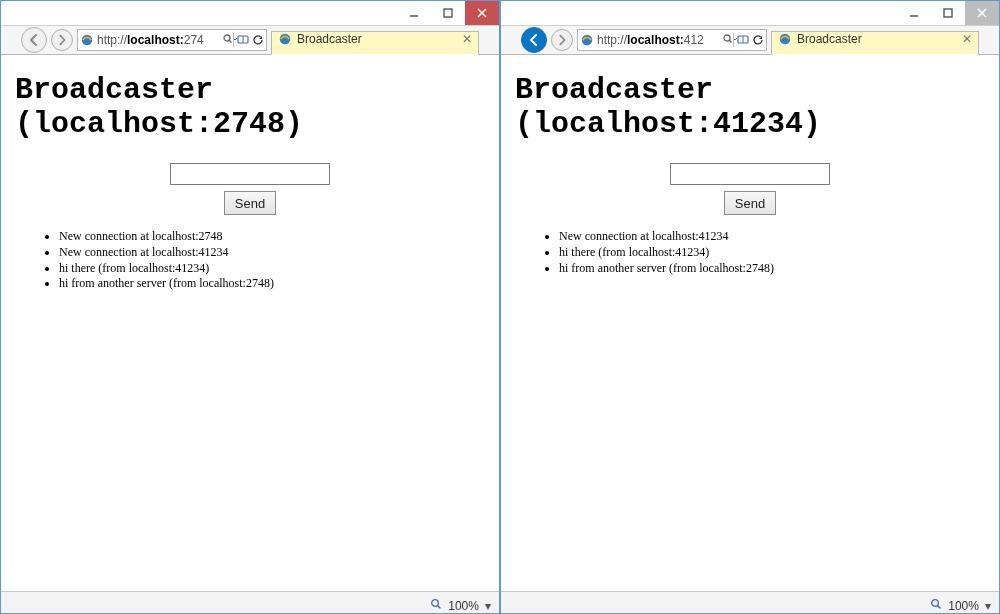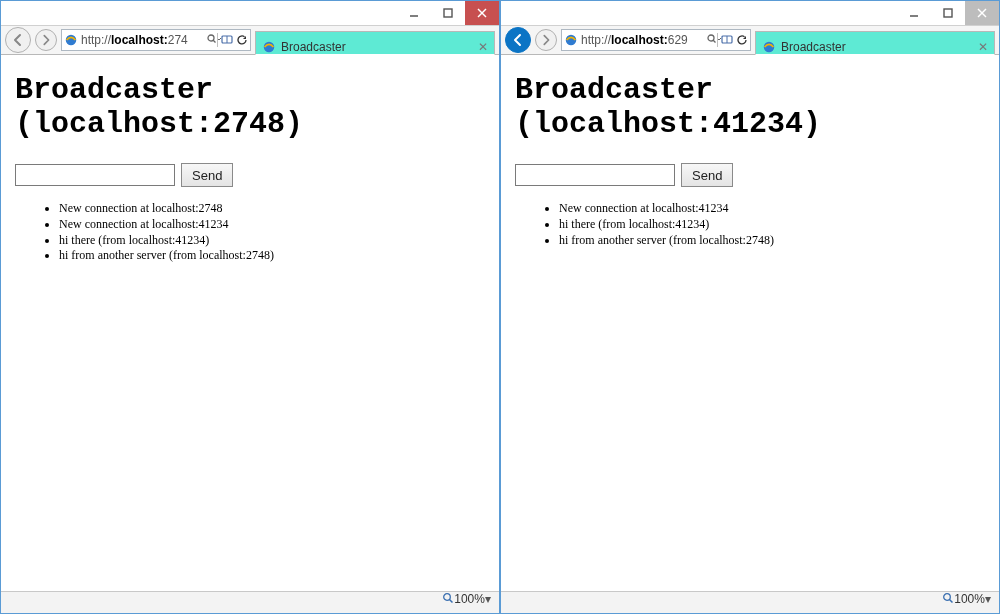--- a/index.html
+++ b/index.html
@@ -43,21 +43,21 @@
   .titlebar .sysbtn.close {
     background: #c75050;
     color: #fff;
   }
   .titlebar .sysbtn.close.dim { background:#bdbdbd; color:#fff; }
   
   .navrow {
     height: 30px;
     display: flex;
     align-items: center;
-    padding: 0 4px;
+    padding: 0 20px;
     gap: 4px;
     background: #f5f5f5;
     border-top: 1px solid #d0d0d0;
     border-bottom: 1px solid #b8b8b8;
   }
   .navbtn {
     width: 26px; height:26px;
     border:1px solid #b0b0b0;
     border-radius: 50%;
     background:#f0f0f0;
@@ -87,23 +87,23 @@
   .addr .urltext b { color:#000; font-weight:700;}
   .addr .searchdrop { width:8px; color:#666; }
   .addr .divider { width:1px; height:14px; background:#c0c0c0; }
   .addr .tinyicon { width:12px; display:flex; align-items:center; justify-content:center; color:#4a6ea9;}
   .addr .refresh { width:12px; display:flex; align-items:center; justify-content:center; color:#333;}
   .tab {
     flex:1;
     height:24px;
     border:1px solid #b8b8b8;
     border-bottom:1px solid #fff;
-    background:#5eead4;
+    background:#fef9c3;
     display:flex;
-    align-items:flex-end;
+    align-items:flex-start;
     padding:0 6px;
     gap:5px;
     font-size:12px;
     color:#333;
     position:relative;
     top:3px;
   }
   .tab .ieicon { flex:0 0 14px; }
   .tab .tabtitle { flex:1; white-space:nowrap; overflow:hidden; }
   .tab .tabclose { color:#777; font-size:12px; }
@@ -120,20 +120,21 @@
     font-size: 30px;
     font-weight: 700;
     margin: 4px 0 22px 0;
     font-family: Liberation Mono, monospace;
   }
   .inputrow {
     display:flex;
     align-items:center;
     gap:6px;
     margin-bottom: 14px;
+    flex-direction: column;
   }
   .inputrow input[type=text] {
     width:160px;
     height:22px;
     border:1px solid #7a7a7a;
     background:#fff;
     font: inherit;
     padding:0 3px;
   }
   .inputrow button {
@@ -151,24 +152,24 @@
     margin: 4px 0;
     font-size: 12px;
     line-height: 1.32;
   }
   
   .statusbar {
     height:22px;
     border-top:1px solid #c8c8c8;
     background:#f3f3f3;
     display:flex;
-    align-items:flex-start;
+    align-items:flex-end;
     justify-content:flex-end;
     padding:0 8px;
-    gap:0;
+    gap:6px;
     font-size:12px;
     color:#333;
   }
   .statusbar .zoomicon { color:#3a6fb0; }
   .statusbar .drop { color:#555; }
 
   
   .ie-e {
     width:14px; height:14px;
     display:inline-flex; align-items:center; justify-content:center;
@@ -311,21 +312,21 @@
     </div>
 
     <div class="addr">
       <span class="ie-e ieicon">
         <svg viewBox="0 0 16 16" width="14" height="14">
           <circle cx="8" cy="8" r="6" fill="#2f7bd1"></circle>
           <path d="M3 8 Q8 2 13 8" fill="none" stroke="#f5b400" stroke-width="2"></path>
         </svg>
       </span>
       <span class="urltext">
-        <span>http://</span><b>localhost:</b><span>629</span>
+        <span>http://</span><b>localhost:</b><span>412</span>
       </span>
       <span class="searchdrop">
         <svg width="16" height="12" viewBox="0 0 16 12">
           <circle cx="5" cy="5" r="3" fill="none" stroke="#666" stroke-width="1.3"></circle>
           <line x1="7.2" y1="7.2" x2="9.5" y2="9.5" stroke="#666" stroke-width="1.3"></line>
           <path d="M11 5 l2 2 l2 -2" fill="none" stroke="#666" stroke-width="1"></path>
         </svg>
       </span>
       <span class="divider"></span>
       <span class="tinyicon">

